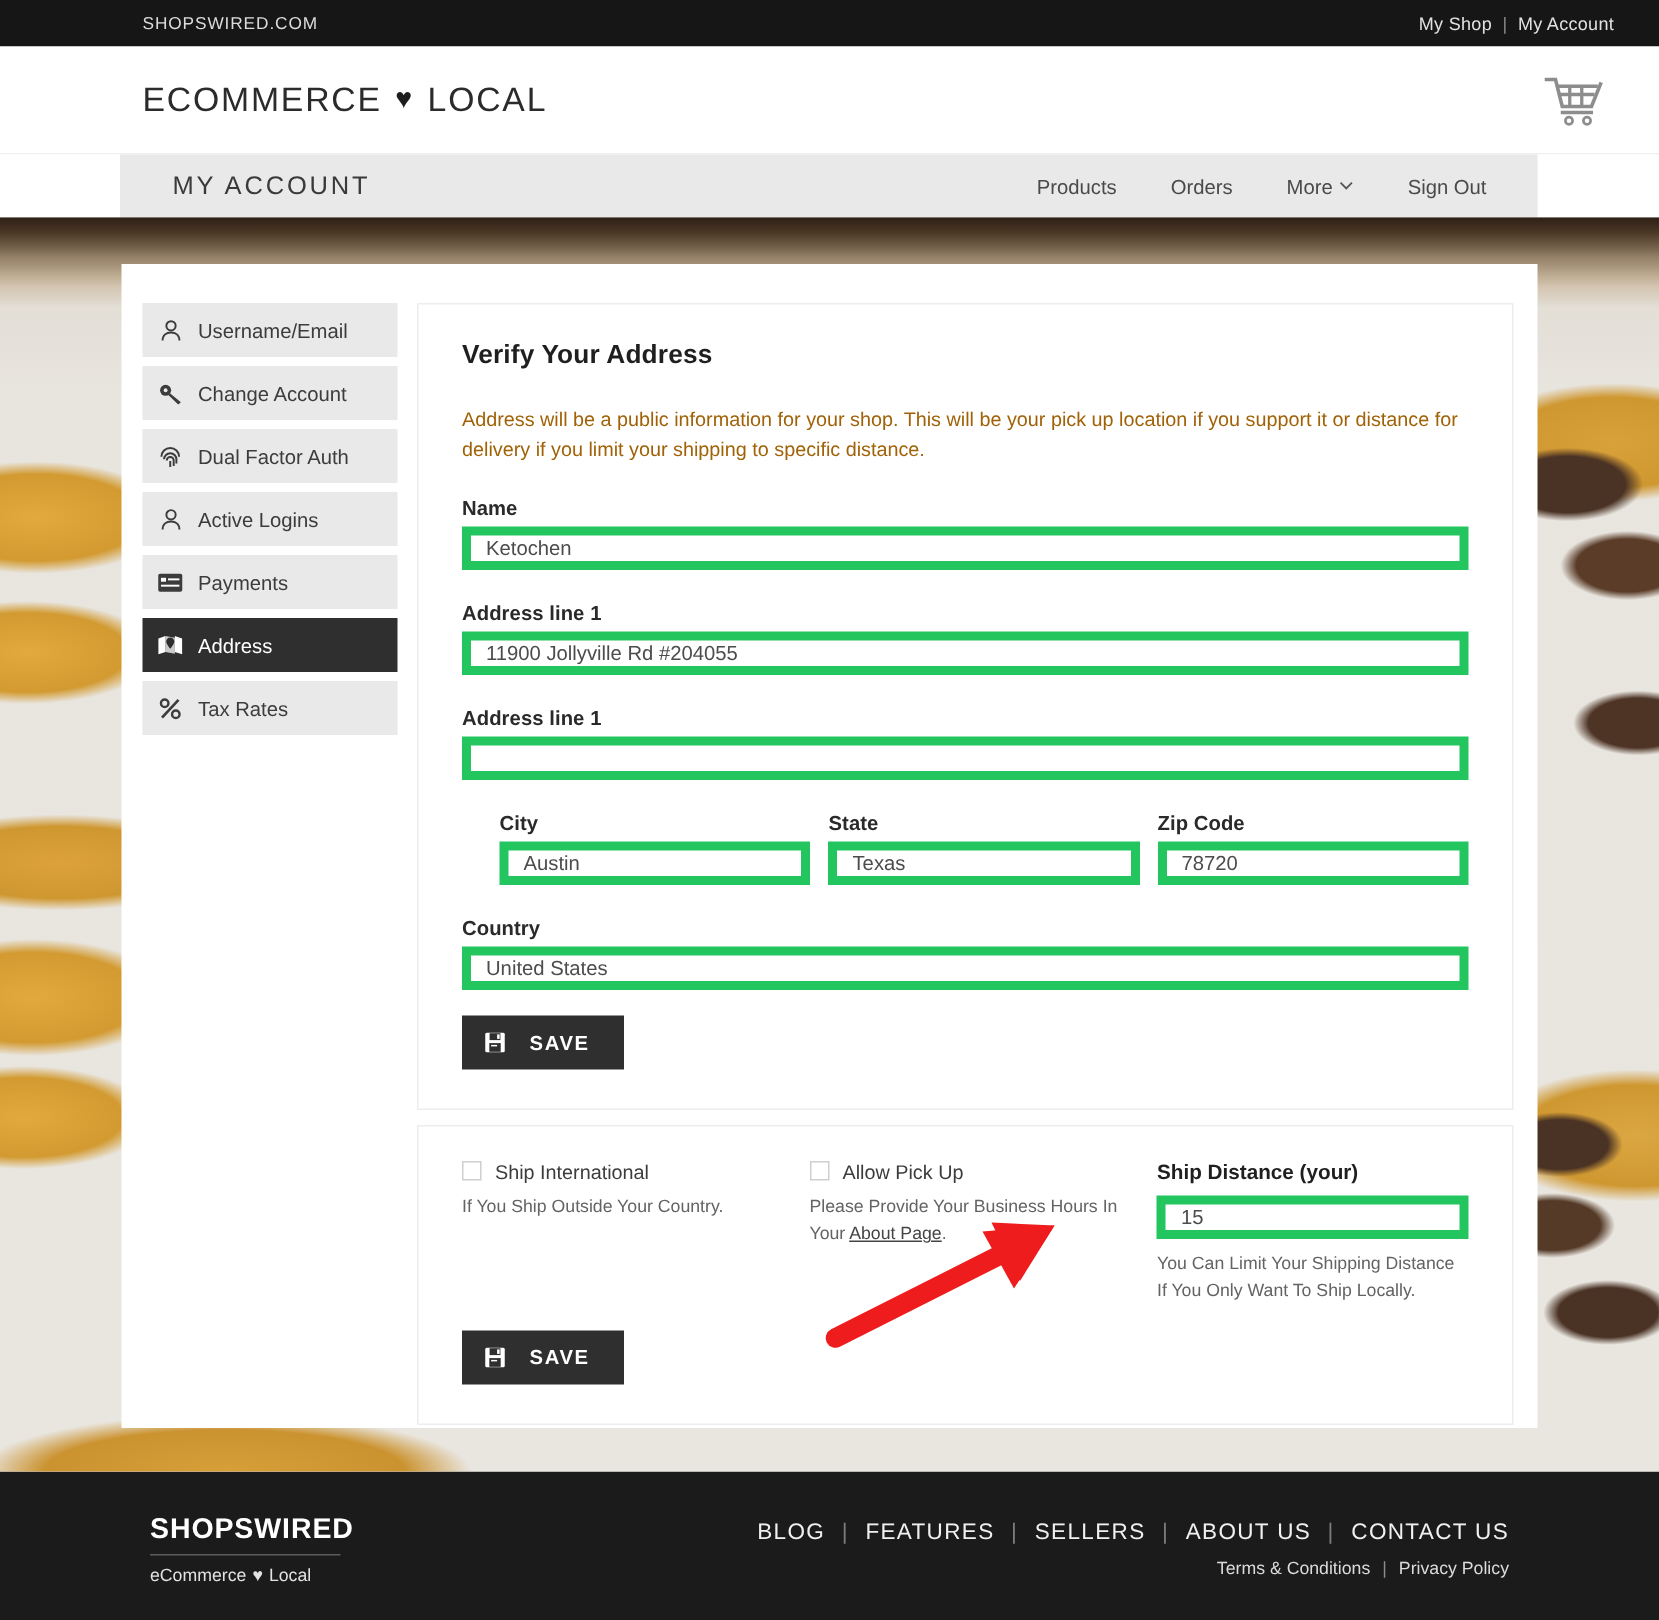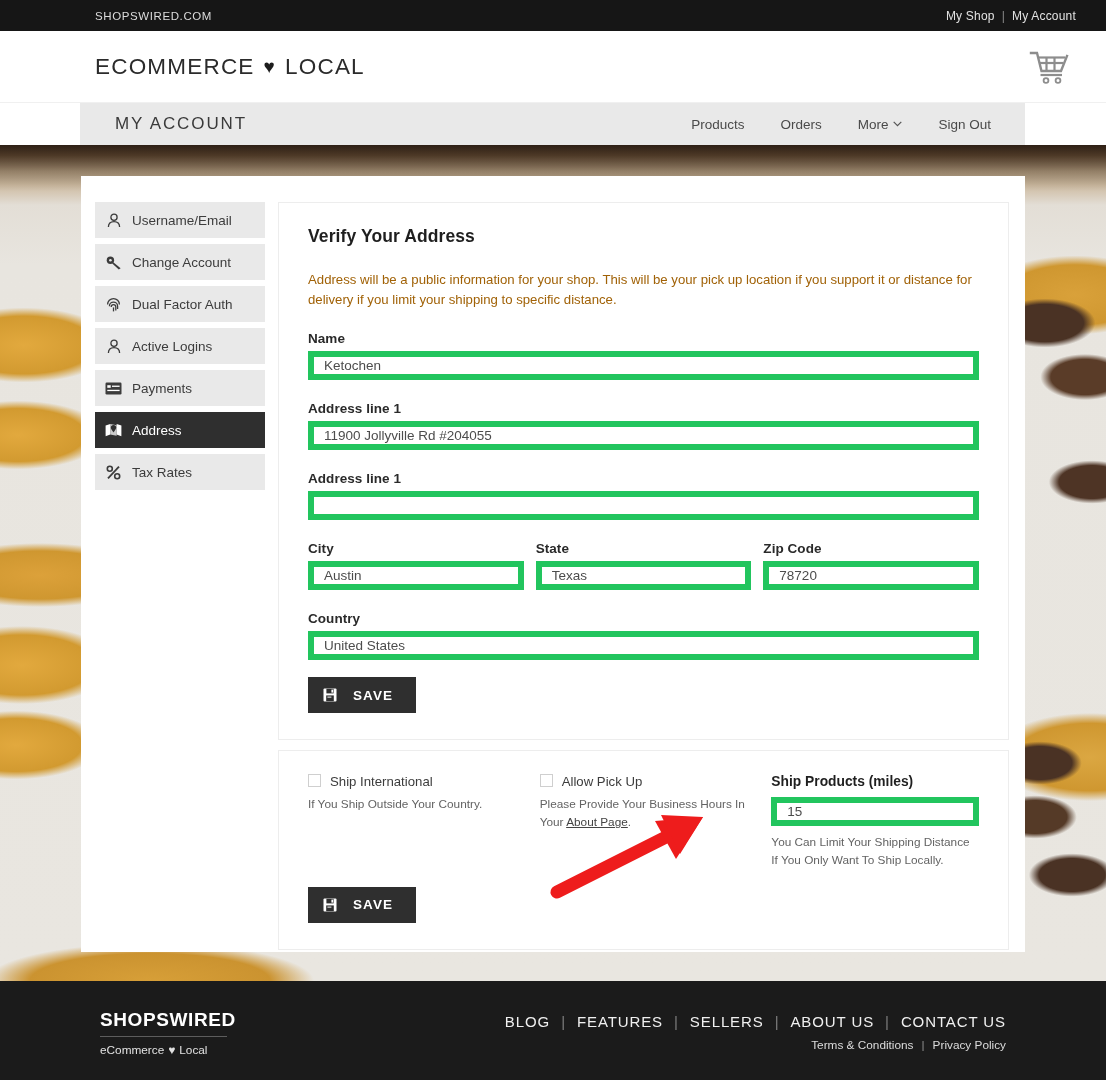--- a/index.html
+++ b/index.html
@@ -111,21 +111,21 @@
   h2.card-title { font-size: 17.5px; color: #1f1f1f; font-weight: 700; letter-spacing: .1px; }
   p.card-desc {
     margin-top: 23px; font-size: 13.2px; color: #a16207; line-height: 1.52;
     max-width: 690px;
   }
 
   label.fl {
     display: block; font-size: 13.5px; color: #2a2a2a; font-weight: 700;
     margin: 21px 0 5px 0; letter-spacing: .05px;
   }
-  .fields-row { display: flex; gap: 12px; }
+  .fields-row { display: flex; gap: 12px; margin-left: 25px; }
   .fields-row > div { flex: 1; min-width: 0; }
   .fields-row label.fl { margin-top: 21px; }
 
   input.tf {
     width: 100%; height: 29px;
     border: 6px solid #22c55e; background: #fff;
     padding: 0 0 0 10px;
     font-family: "Liberation Sans", sans-serif;
     font-size: 13.5px; color: #4c4c4c; outline: none;
   }
@@ -384,21 +384,21 @@
 
           <div class="col">
             <div class="cbrow">
               <span class="cbox"></span>
               <span class="cblabel">Allow Pick Up</span>
             </div>
             <div class="hint"><span>Please Provide Your Business Hours In Your </span><a href="#">About Page</a><span>.</span></div>
           </div>
 
           <div class="col">
-            <div class="sd-title">Ship Products (miles)</div>
+            <div class="sd-title">Ship Distance (your)</div>
             <div class="sd-input">
               <input class="tf" type="text" value="15" style="">
             </div>
             <div class="sd-hint">You Can Limit Your Shipping Distance If You Only Want To Ship Locally.</div>
           </div>
 
         </div>
 
         <button class="btn-save">
           <span>

